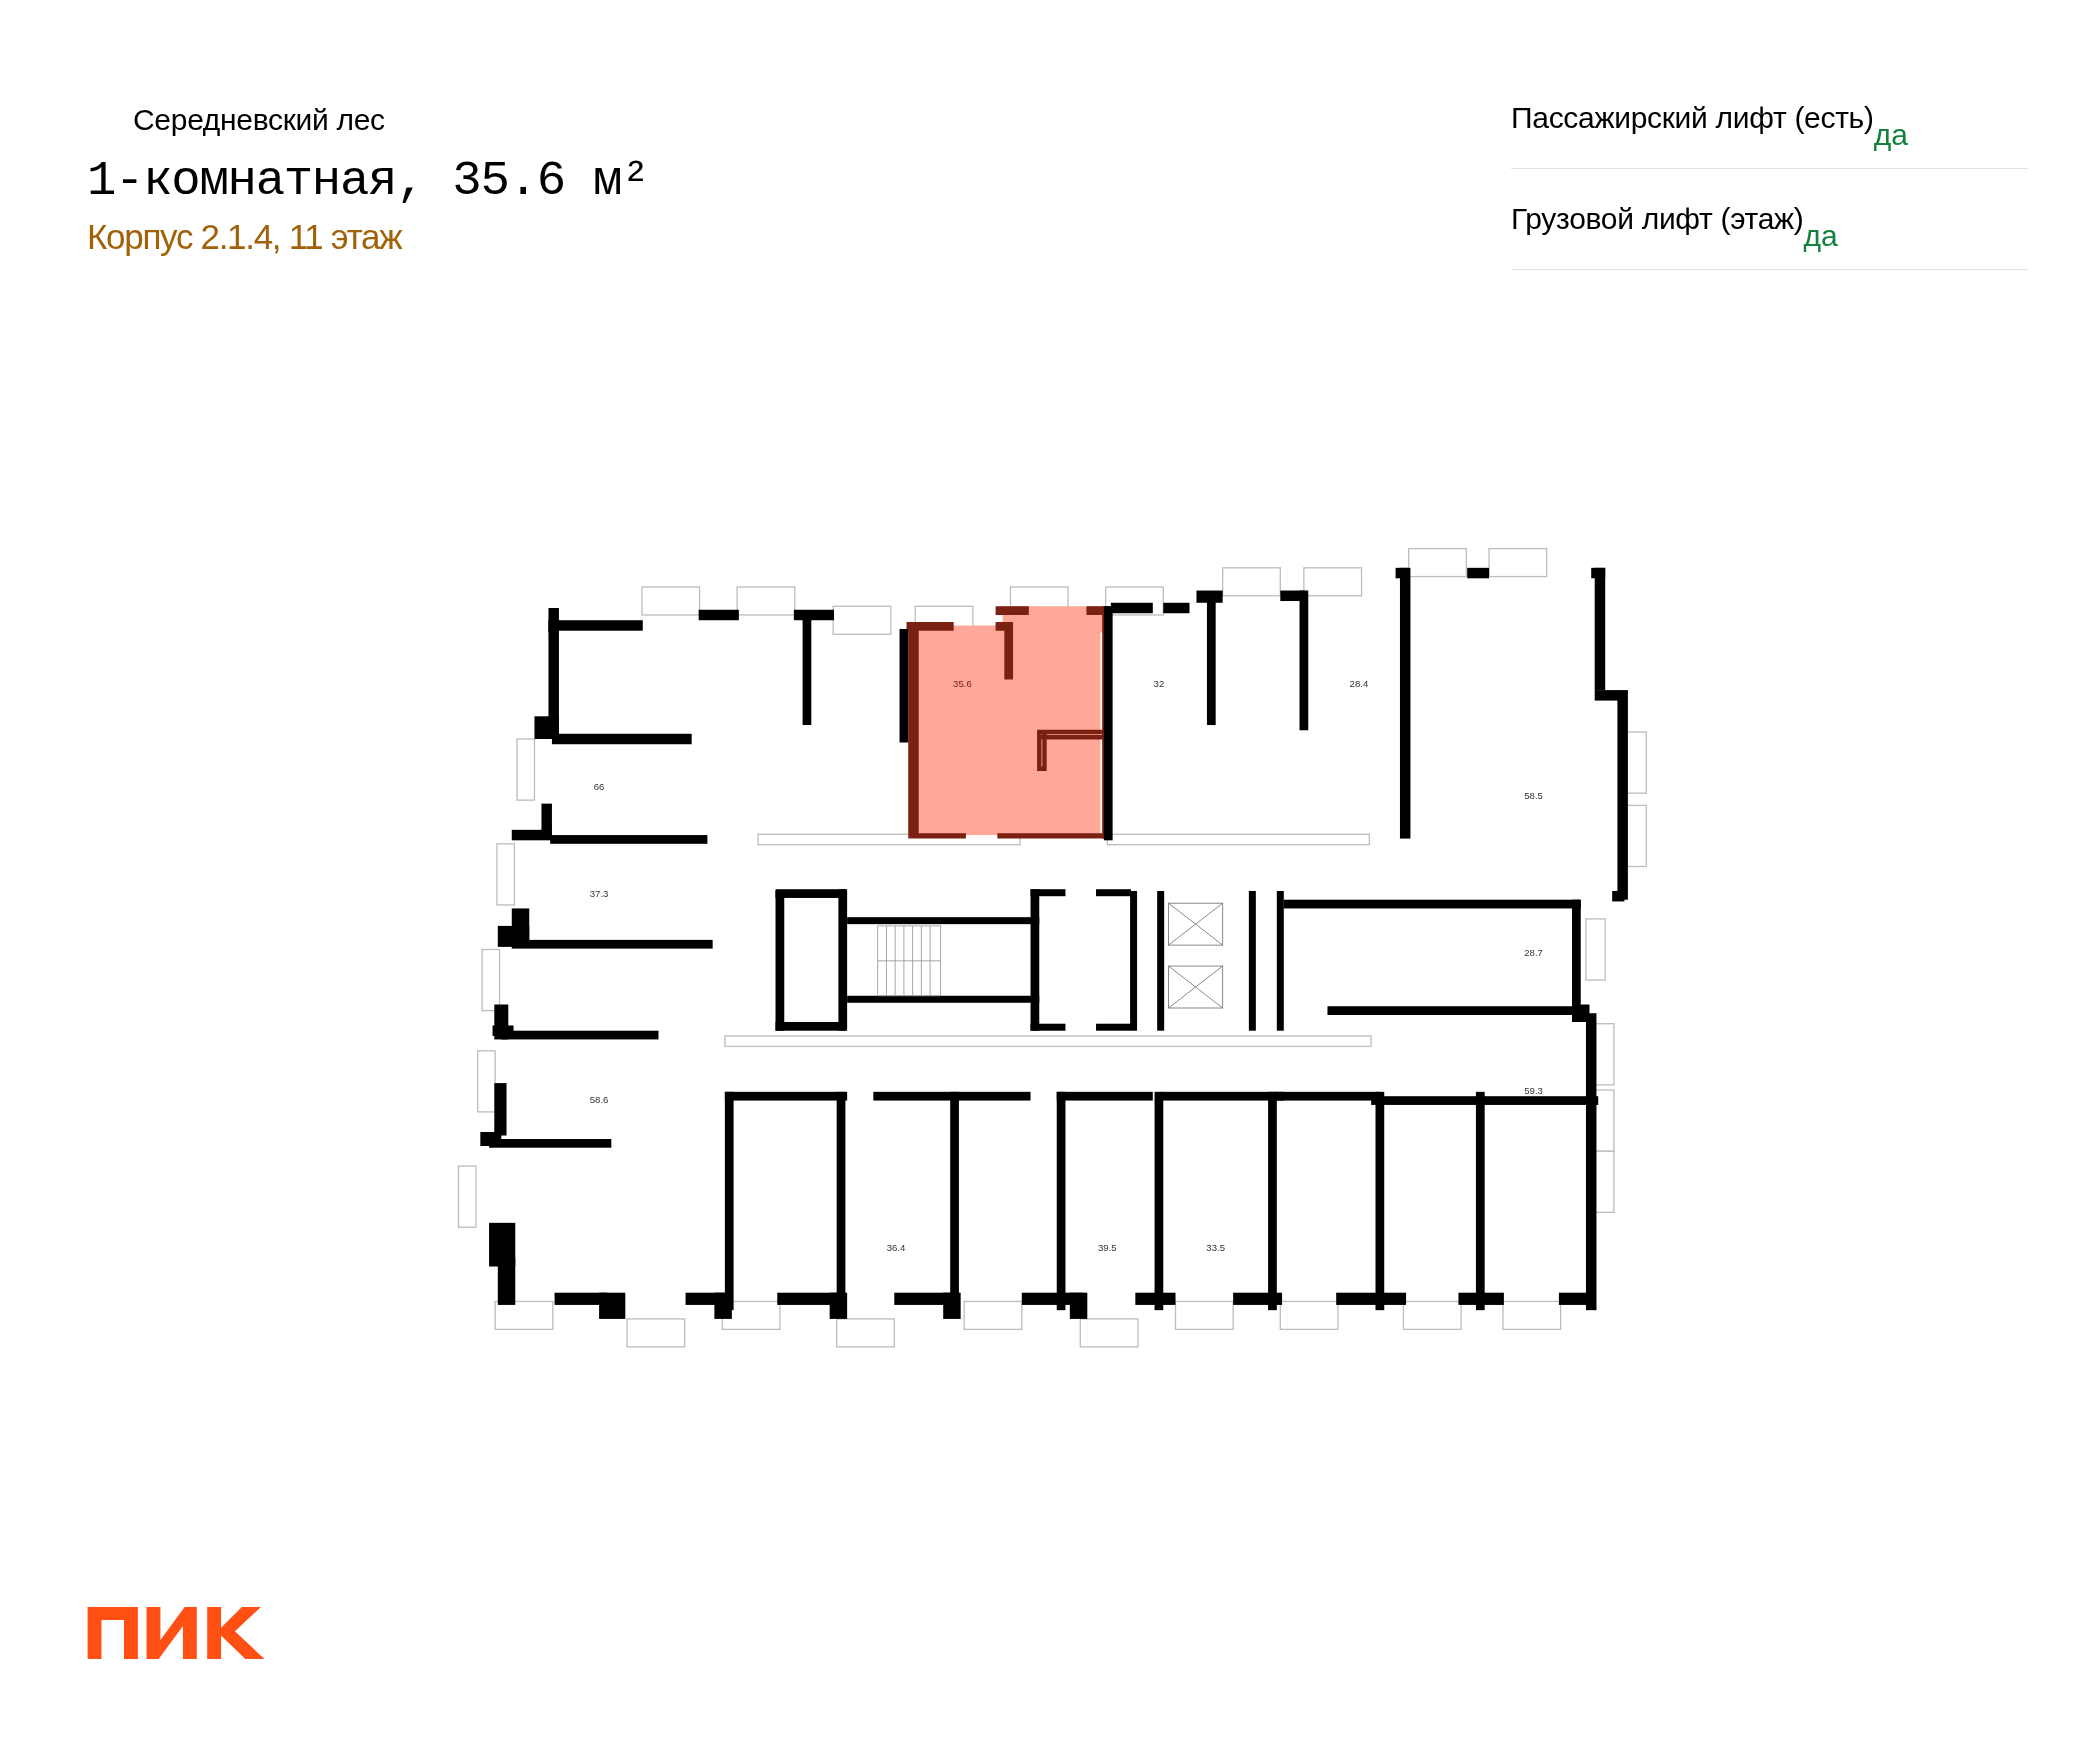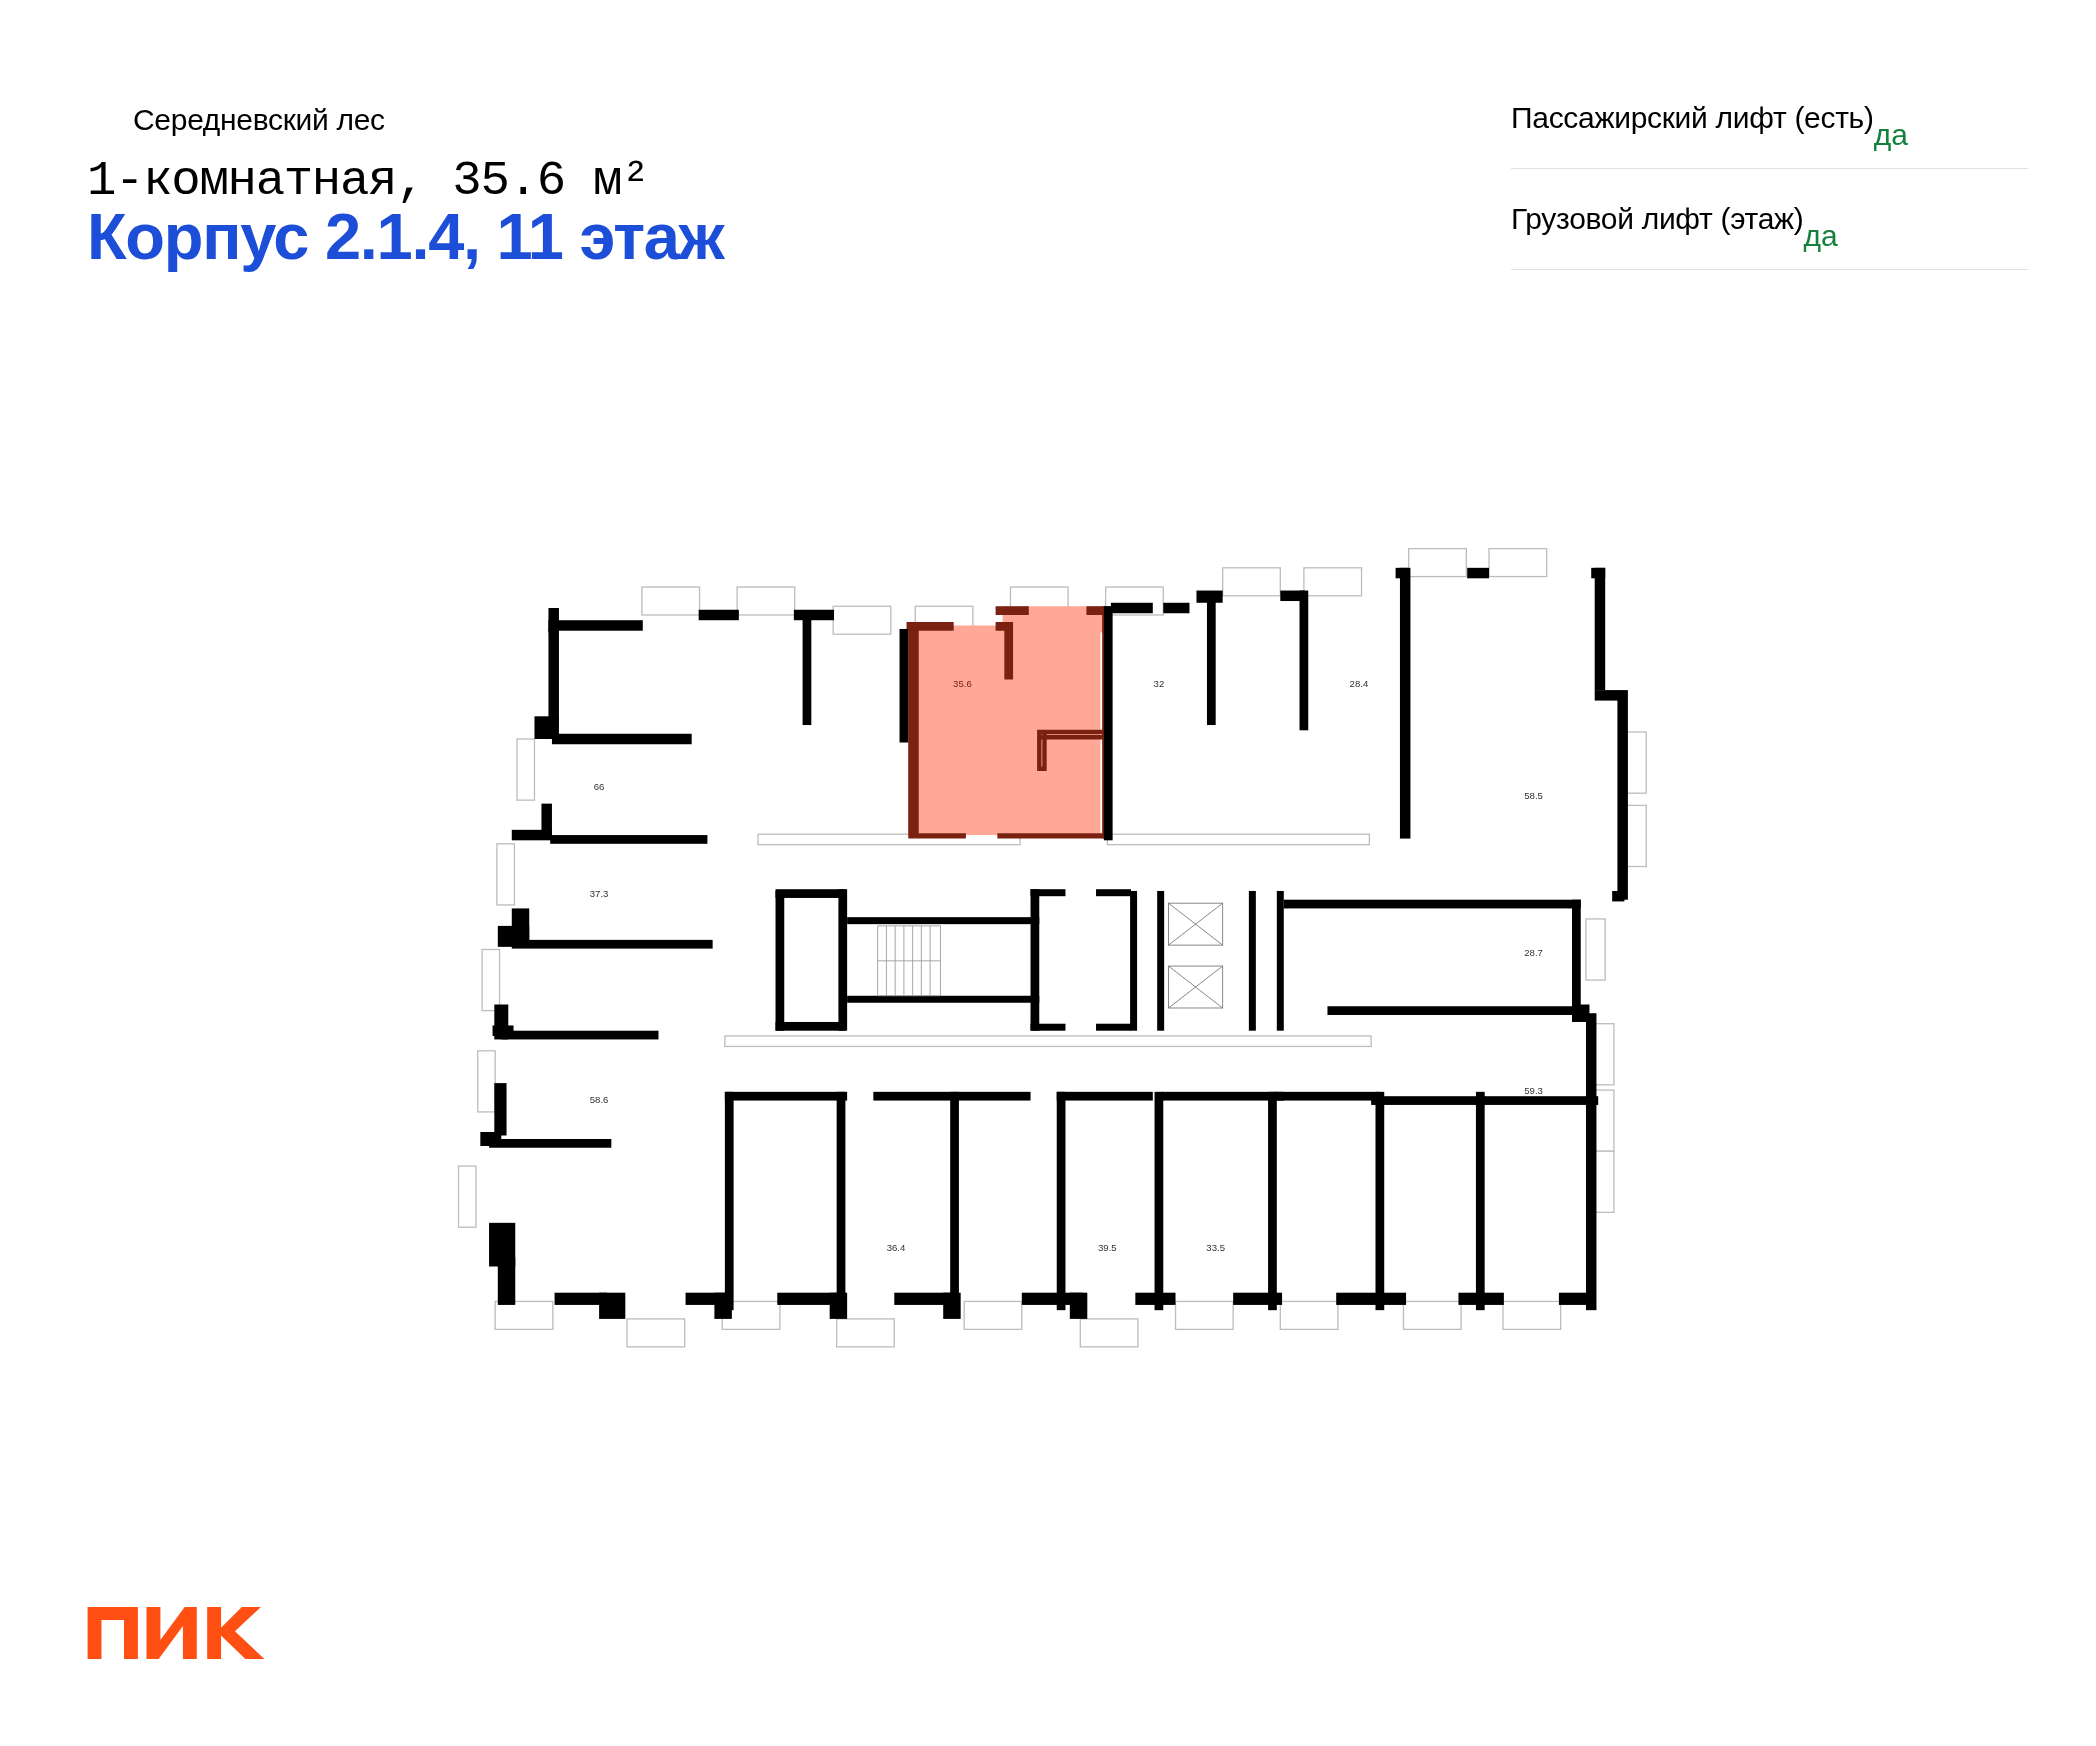--- a/index.html
+++ b/index.html
@@ -1,20 +1,20 @@
 <!DOCTYPE html>
 <html style="font-size:14px"><head>
   <meta charset="utf-8">
   <style>
     html, body { margin: 0; padding: 0; background: #ffffff; }
     body { width: 2096px; height: 1747px; position: relative; overflow: hidden;
            font-family: "Liberation Sans", "DejaVu Sans", sans-serif; color: #000; }
     .project { position: absolute; left: 89px; top: 103px; font-size: 30px; font-weight: 500; letter-spacing: -0.3px; margin-left: 44px; }
     .apt-title { position: absolute; left: 87px; top: 154px; font-size: 49px; font-weight: 500; letter-spacing: -1.3px; line-height: 54px; font-family: Liberation Mono, monospace; }
-    .apt-sub { position: absolute; left: 87px; top: 210px; font-size: 65px; font-weight: 700; letter-spacing: -1.3px; color: #1d4ed8; line-height: 54px; }
+    .apt-sub { position: absolute; left: 87px; top: 210px; font-size: 35px; font-weight: 400; letter-spacing: -1.3px; color: #a16207; line-height: 54px; }
     .specs { position: absolute; left: 1511px; top: 68px; width: 517px; }
     .spec-row { display: flex; justify-content: flex-start; align-items: center; height: 101px; border-bottom: 1.7px solid #e0e0e0; box-sizing: border-box; }
     .spec-row .label { font-size: 30px; font-weight: 500; letter-spacing: -0.3px; }
     .spec-row .value { font-size: 30px; color: #15803d; margin-top: 33px; }
     .logo { position: absolute; left: 87px; top: 1607px; width: 178px; height: 52px; }
     .plan { position: absolute; left: 0; top: 0; width: 2096px; height: 1747px; }
     .room-label { font-family: "Liberation Sans", sans-serif; font-size: 11px; fill: #333; text-anchor: middle; }
     .room-label.sel { fill: #7a2112; }
   </style>
 </head>

